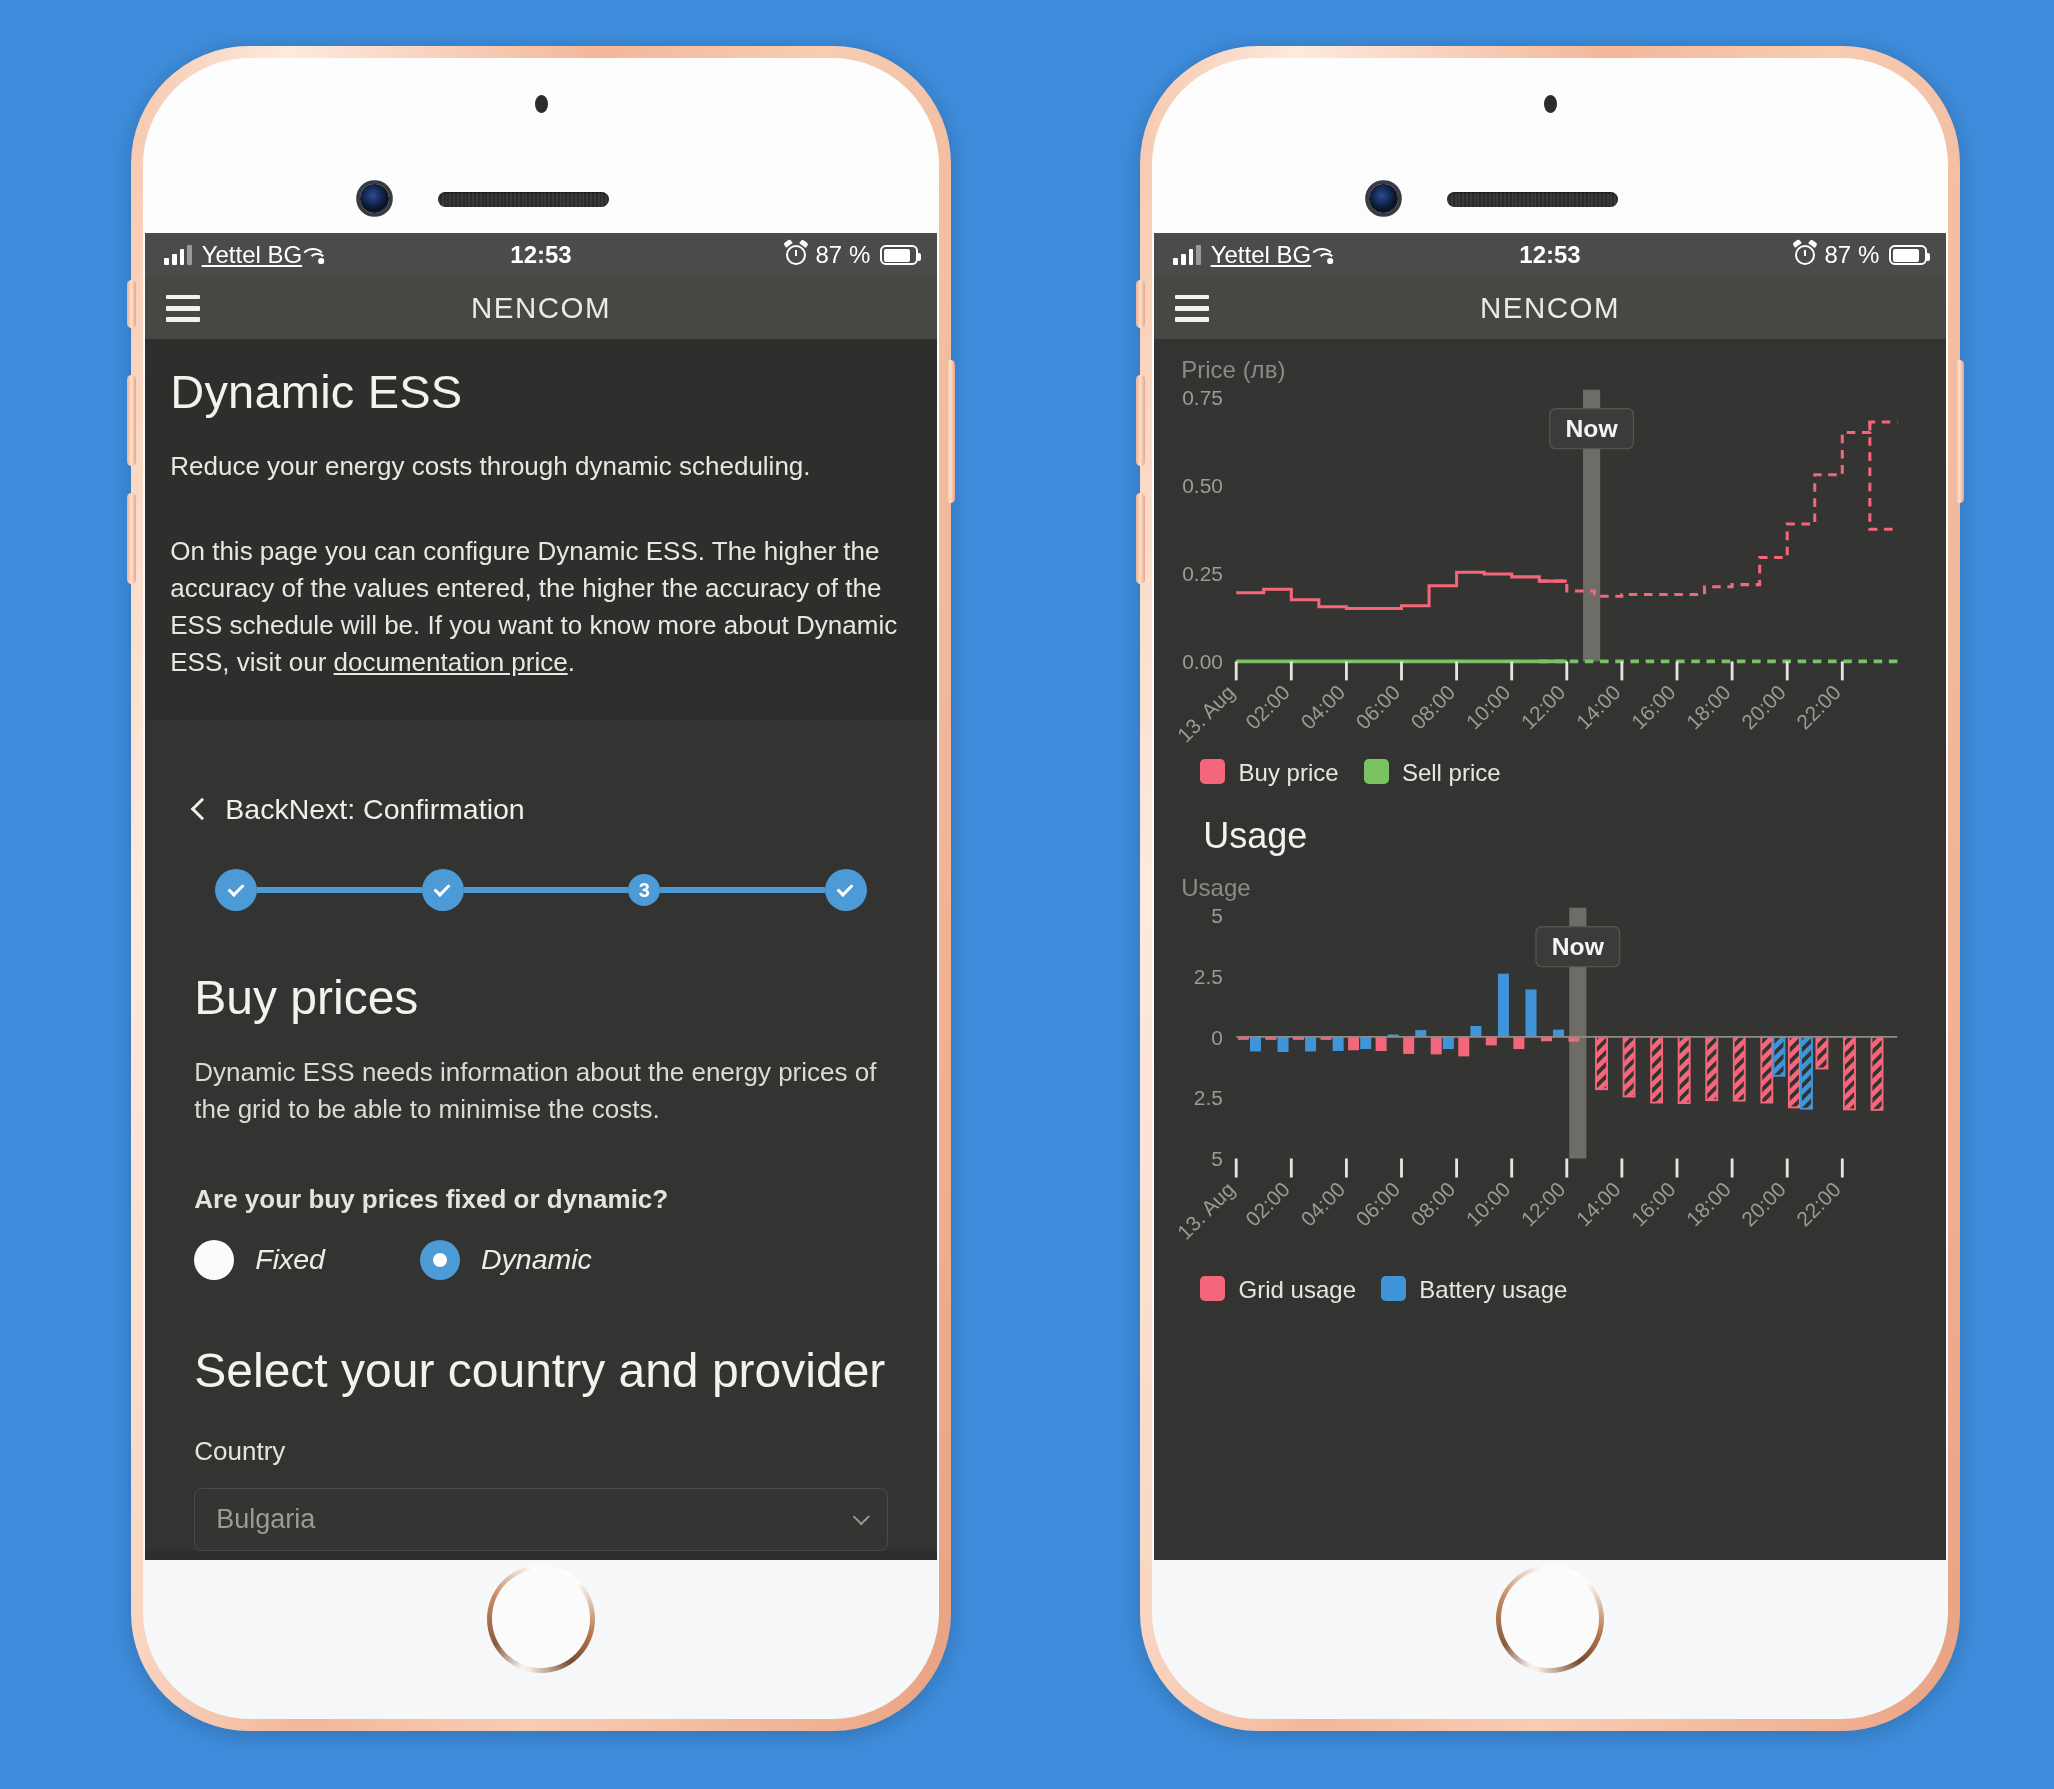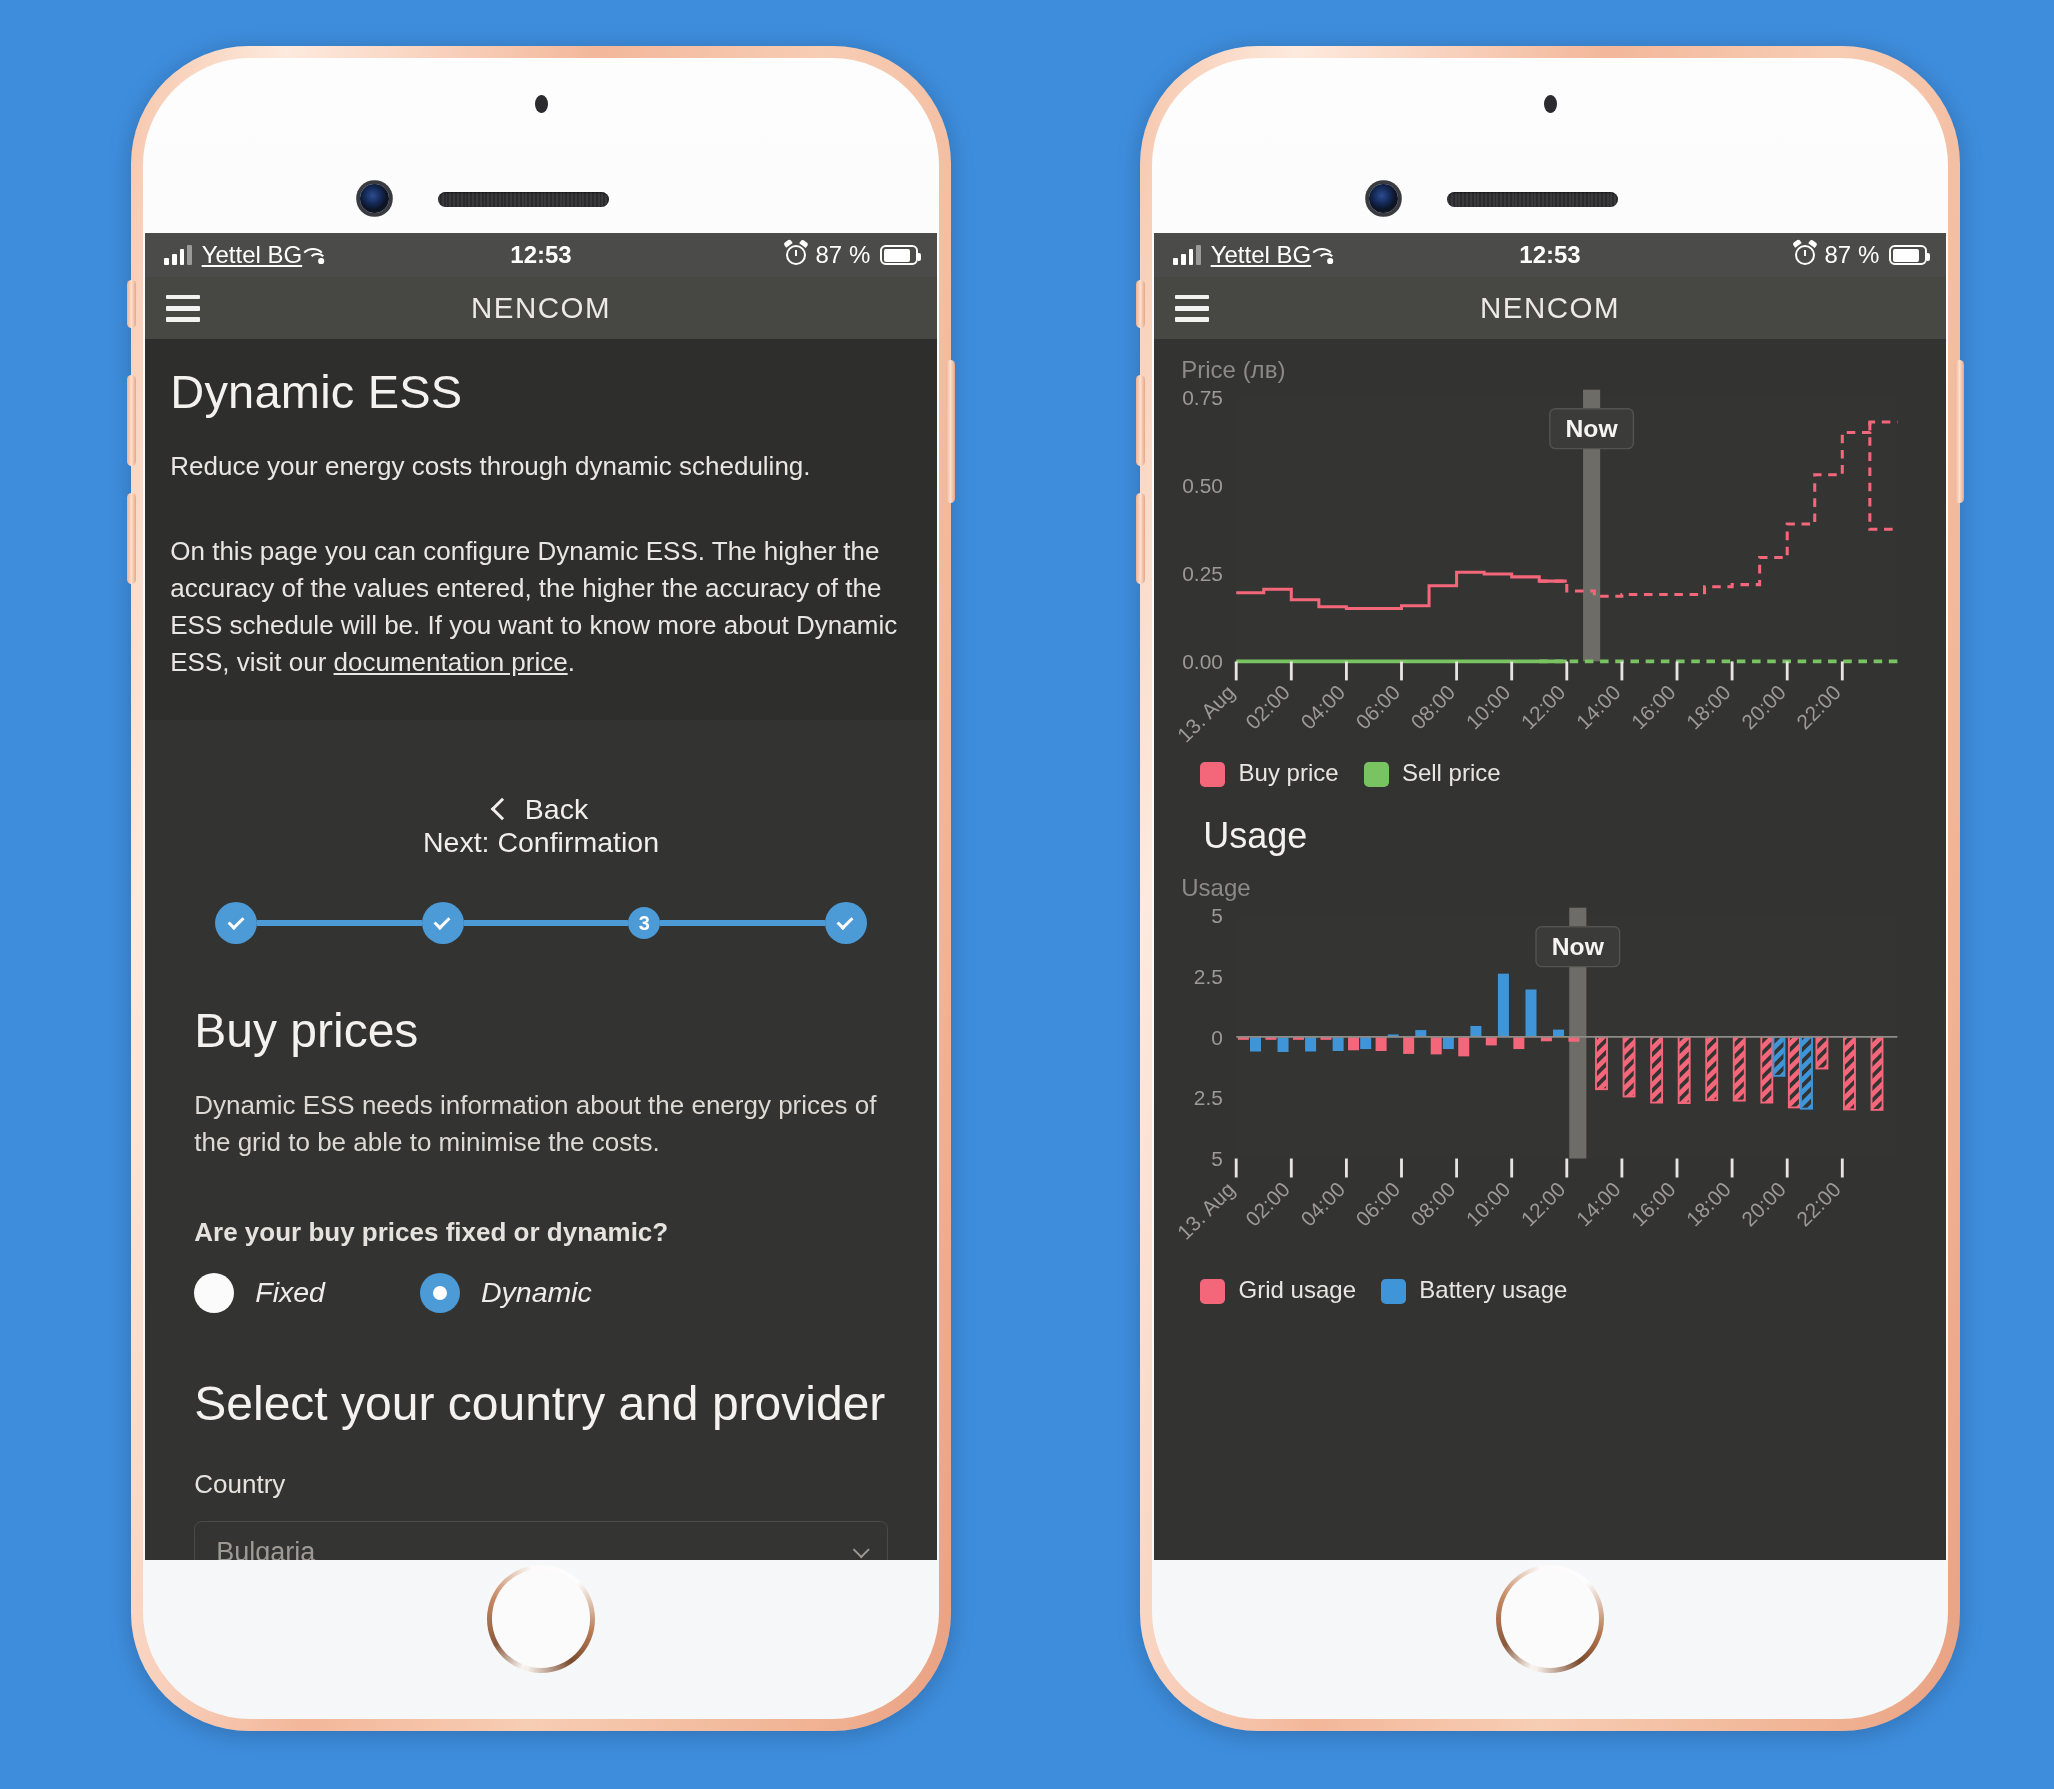--- a/index.html
+++ b/index.html
@@ -123,21 +123,21 @@
 
   
   .content { background:#2e2e2c; height:calc(100% - 106px); overflow:hidden; }
   .intro { background:#2e2e2c; padding:25px 25px 32px 25px; }
   .page-title { color:#f3f2ef; font-size:47px; font-weight:400; letter-spacing:0.2px; }
   .intro p { color:#e9e7e3; font-size:26px; line-height:1.42; margin-top:28.5px; }
   .intro p.second { margin-top:48px; }
   .intro a { color:#e9e7e3; text-decoration:underline; }
 
   .card { background:#333331; margin:7.6px 0 0 0; padding:28.5px 49px 0 49px; }
-  .nav-row { display:flex; align-items:center; padding:44px 0 9.5px 0;flex-direction:column; }
+  .nav-row { display:flex; align-items:center; padding:44px 0 9.5px 0; }
   .back-link { display:flex; align-items:center; gap:15px; color:#f1efec; font-size:28.5px; }
   .chev-left { width:16px; height:16px; border-left:3.3px solid #f1efec; border-bottom:3.3px solid #f1efec; transform:rotate(45deg); }
   .next-label { color:#f1efec; font-size:28.5px; }
 
   .stepper { display:flex; align-items:center; padding:34px 21px 0 21px; }
   .step-circle {
     width:42px; height:42px; border-radius:50%; background:#4c9ad6;
     display:flex; align-items:center; justify-content:center; flex:0 0 auto;
     color:#fff; font-size:23px; font-weight:bold;
   }
@@ -170,21 +170,21 @@
   .select-box .chev { margin-left:auto; width:12.4px; height:12.4px; border-right:2.4px solid #9d9a96; border-bottom:2.4px solid #9d9a96; transform:rotate(45deg) translateY(-2.9px); }
 
   
   .chart-wrap { background:#333331; height:calc(100% - 106px); padding:0; overflow:hidden; position:relative; }
   .chart-block { position:relative; }
   .chart-axislabel { color:#8c8a87; font-size:24px; padding:17px 0 0 27px; }
   .chart-heading { color:#f3f2ef; font-size:36px; padding:28.5px 0 0 49px; }
   .plot-holder { position:relative; }
   .plot-holder svg { display:block; }
   .legend { display:flex; align-items:center; gap:25px; padding:13.3px 0 0 46px; }
-  .legend-item { display:flex; align-items:flex-end; gap:13.3px; }
+  .legend-item { display:flex; align-items:flex-start; gap:13.3px; }
   .legend-swatch { width:25px; height:25px; border-radius:4.8px; flex:0 0 auto; }
   .legend-text { color:#e8e6e2; font-size:24px; }
 
   .tick-text { fill:#9c9a96; font-size:22px; font-family:"Liberation Sans",sans-serif; }
   .tick-rot  { fill:#9c9a96; font-size:22px; font-family:"Liberation Sans",sans-serif; }
   .now-label { fill:#f5f4f2; font-size:26px; font-family:"Liberation Sans",sans-serif; font-weight:bold; }
 </style>
 </head>
 <body>
 

